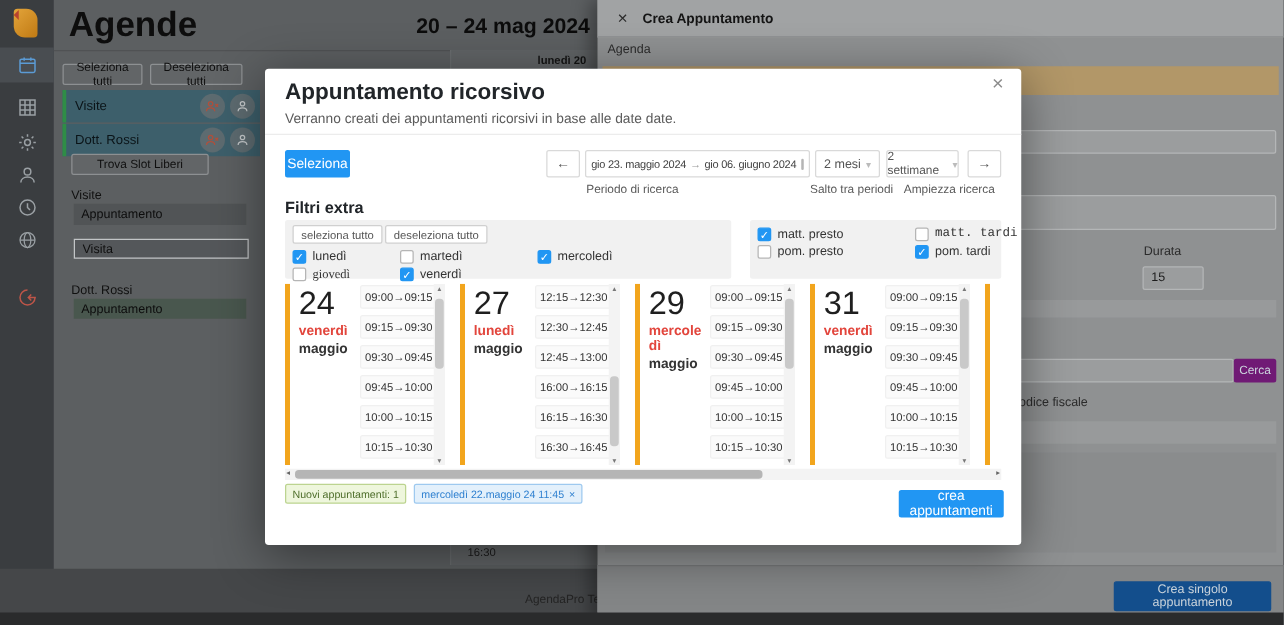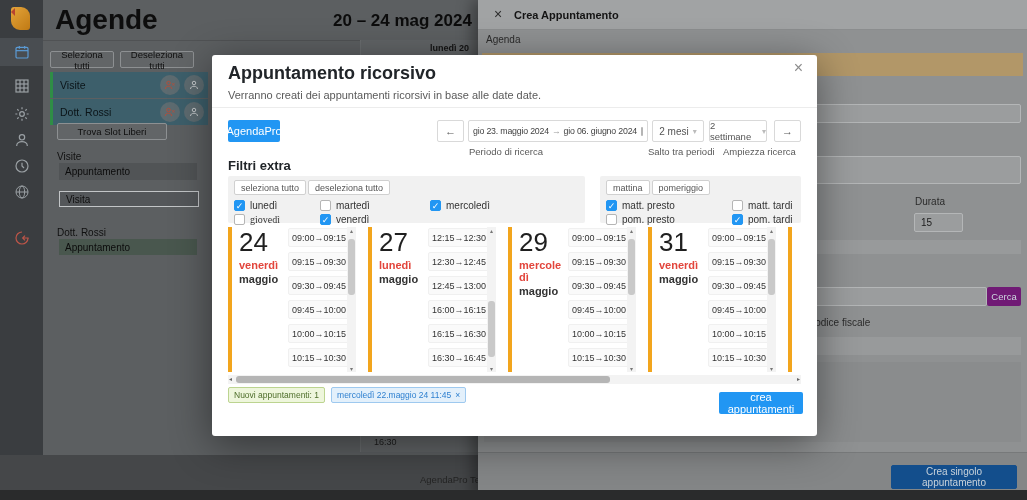--- a/index.html
+++ b/index.html
@@ -272,21 +272,21 @@
   </div>
 
   <div class="abs bottom-strip"></div>
 
   <div class="modal">
     <span class="m-close">×</span>
     <div class="m-title">Appuntamento ricorsivo</div>
     <div class="m-sub">Verranno creati dei appuntamenti ricorsivi in base alle date date.</div>
     <div class="m-divider"></div>
 
-    <button class="m-blue" style="position:absolute;left:16px;top:65px;width:52px;height:22px;border:none;">AgendaPro</button>
+    <button class="m-blue" style="position:absolute;left:16px;top:65px;width:52px;height:22px;border:none;">Seleziona</button>
 
     <button class="ctrl" style="left:225px;width:27px;">←</button>
     <div class="ctrl date-input" style="left:256px;width:180px;">
       <span>gio 23. maggio 2024</span>
       <span class="sep">→</span>
       <span>gio 06. giugno 2024</span>
       <span class="cal-glyph"></span>
     </div>
     <div class="ctrl" style="left:440px;width:52px;font-size:10px;">
       <span>2 mesi</span>
@@ -326,30 +326,26 @@
             <span class="cb"></span>
             <span class="cb-label">giovedì</span>
           </div>
           <div class="cb-item" style="width: 110px;">
             <span class="cb checked"></span>
             <span class="cb-label">venerdì</span>
           </div>
         </div>
     </div>
     <div id="time-filter" class="fpanel" style="left:388px;width:201px;">
-      <div class="fbtns">
-          <button class="sm-btn">mattina</button>
-          <button class="sm-btn">pomeriggio</button>
-        </div>
       <div class="fgrid">
           <div class="cb-item" style="width: 126px;">
             <span class="cb checked"></span>
             <span class="cb-label">matt. presto</span>
           </div>
-          <div class="cb-item" style="width: 58px;">
+          <div class="cb-item" style="width: 58px; font-family: Liberation Mono, monospace;">
             <span class="cb"></span>
             <span class="cb-label">matt. tardi</span>
           </div>
           <div class="cb-item" style="width: 126px;">
             <span class="cb"></span>
             <span class="cb-label">pom. presto</span>
           </div>
           <div class="cb-item" style="width: 58px;">
             <span class="cb checked"></span>
             <span class="cb-label">pom. tardi</span>

